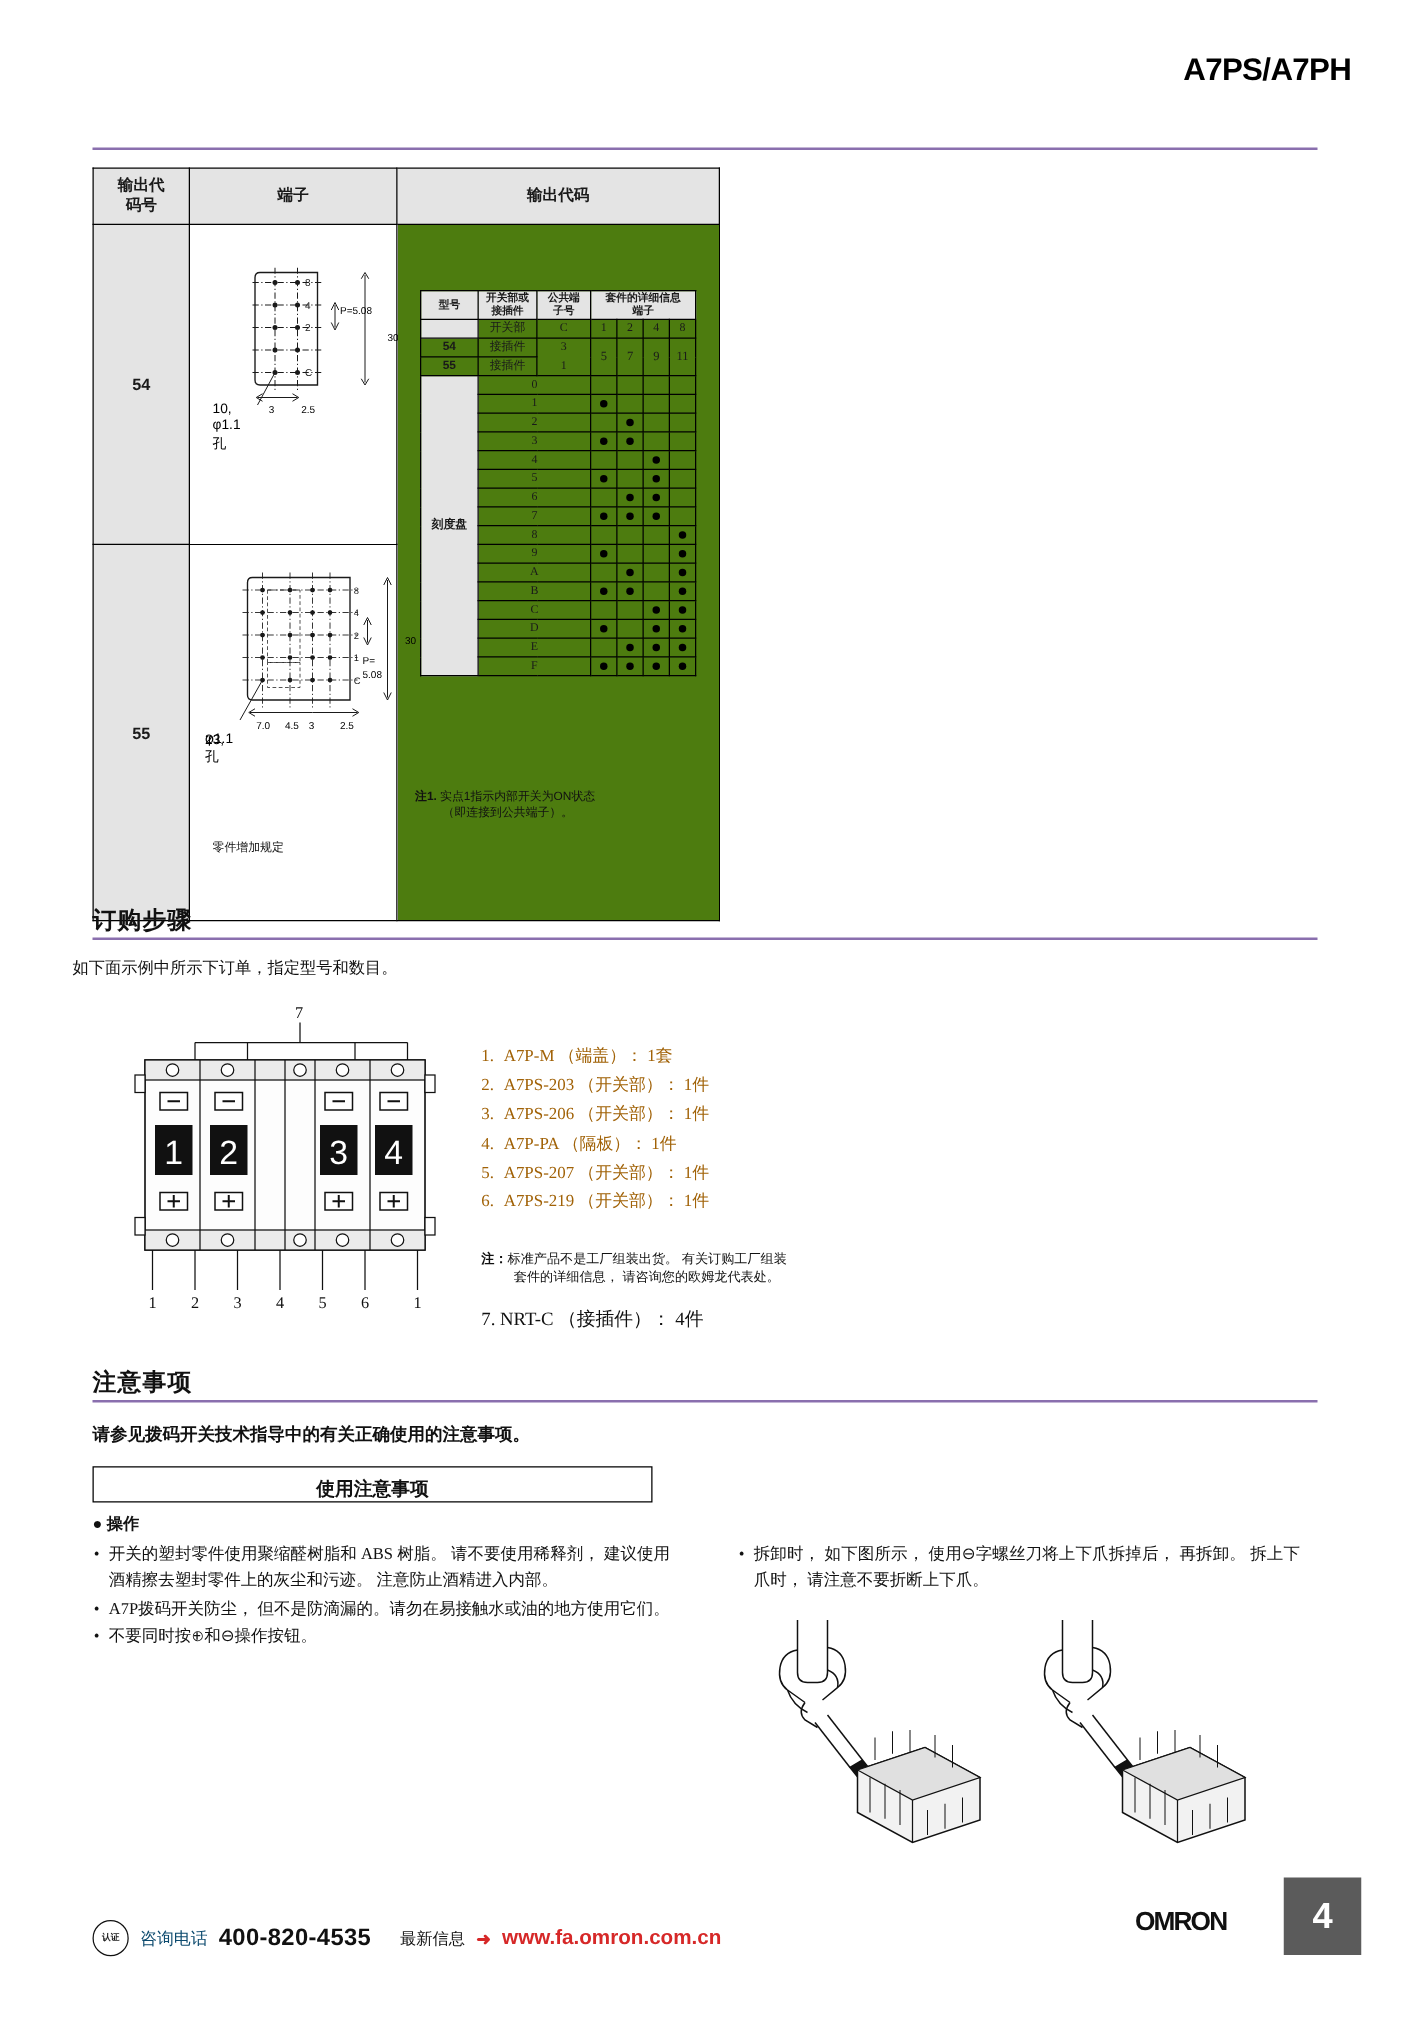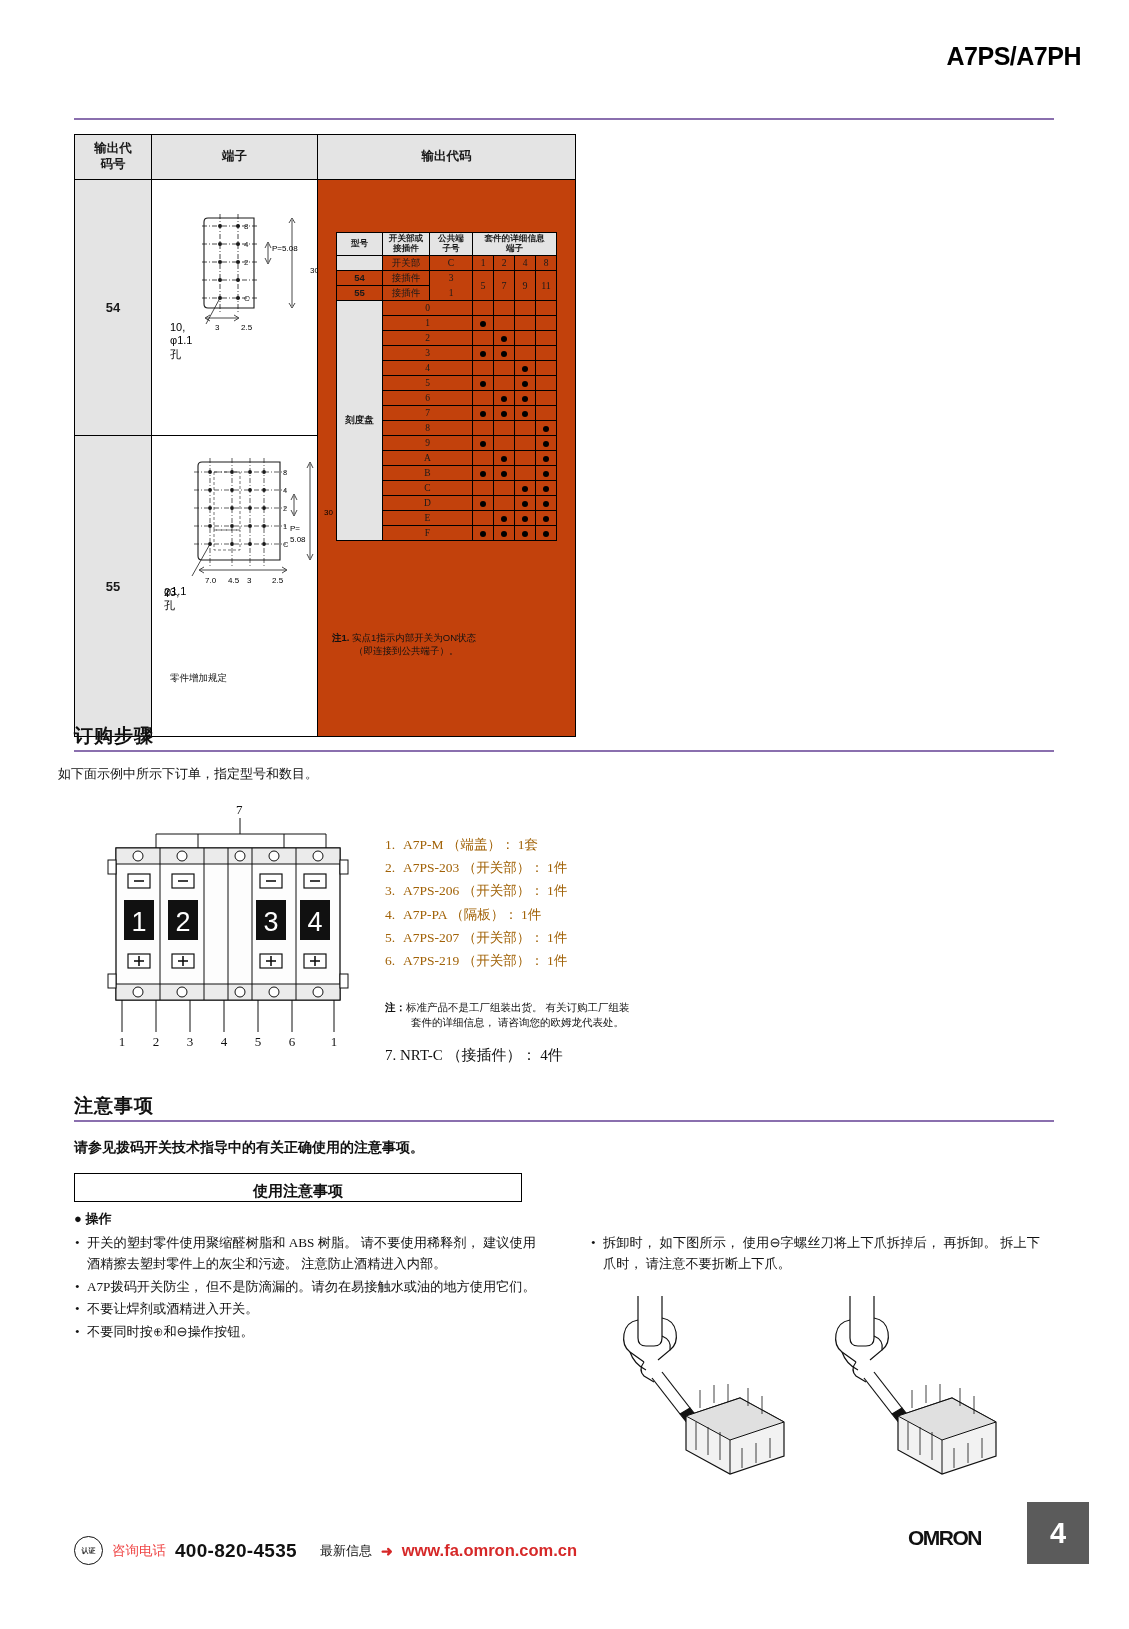--- a/index.html
+++ b/index.html
@@ -72,21 +72,21 @@
     font-family: "Liberation Sans", sans-serif;
     font-weight: bold;
     font-size: 13px;
   }
   .term-cell {
     background: #fff;
     position: relative;
     height: 255px;
   }
   .out-cell {
-    background: #c2410c;
+    background: #4d7c0f;
     vertical-align: top;
     padding: 0;
     position: relative;
   }
 
   
   .inner-wrap {
     position: absolute;
     left: 18px;
     top: 52px;
@@ -330,21 +330,21 @@
     font-family: "Liberation Sans", sans-serif;
   }
   .f-logo-c {
     width: 27px; height: 27px;
     border-radius: 50%;
     border: 1.6px solid #111;
     display: flex; align-items: center; justify-content: center;
     font-size: 7px; line-height: 1; text-align: center;
     font-weight: bold;
   }
-  .f-tel-lbl { font-size: 13.5px; color: #ef4444; }
+  .f-tel-lbl { font-size: 13.5px; color: #0c4a6e; }
   .f-tel-num { font-size: 19px; font-weight: bold; color: #111; letter-spacing: 0.3px; }
   .f-latest { font-size: 13px; color: #111; margin-left: 14px; }
   .f-arrow { color: #d62828; font-size: 14px; font-weight: bold; }
   .f-url { font-size: 16.5px; font-weight: bold; color: #d62828; }
   .omron-logo {
     position: absolute;
     right: 148px;
     top: 1526px;
     font-family: "Liberation Sans", sans-serif;
     font-weight: bold;
@@ -864,21 +864,20 @@
 
   <div class="caut-lead">请参见拨码开关技术指导中的有关正确使用的注意事项。</div>
   <div class="caut-box">
     <span>使用注意事项</span>
   </div>
   <div class="op-head">● 操作</div>
 
   <div class="bullets">
     <div class="b">开关的塑封零件使用聚缩醛树脂和 ABS 树脂。 请不要使用稀释剂， 建议使用酒精擦去塑封零件上的灰尘和污迹。 注意防止酒精进入内部。</div>
     <div class="b">A7P拨码开关防尘， 但不是防滴漏的。请勿在易接触水或油的地方使用它们。</div>
-    <div class="b">不要让焊剂或酒精进入开关。</div>
     <div class="b">不要同时按⊕和⊖操作按钮。</div>
   </div>
 
   <div class="right-col">
     <div class="b">拆卸时， 如下图所示， 使用⊖字螺丝刀将上下爪拆掉后， 再拆卸。 拆上下爪时， 请注意不要折断上下爪。</div>
   </div>
 
   <div class="tool-dia">
     <svg width="420" height="190" viewBox="0 0 420 190">
 

